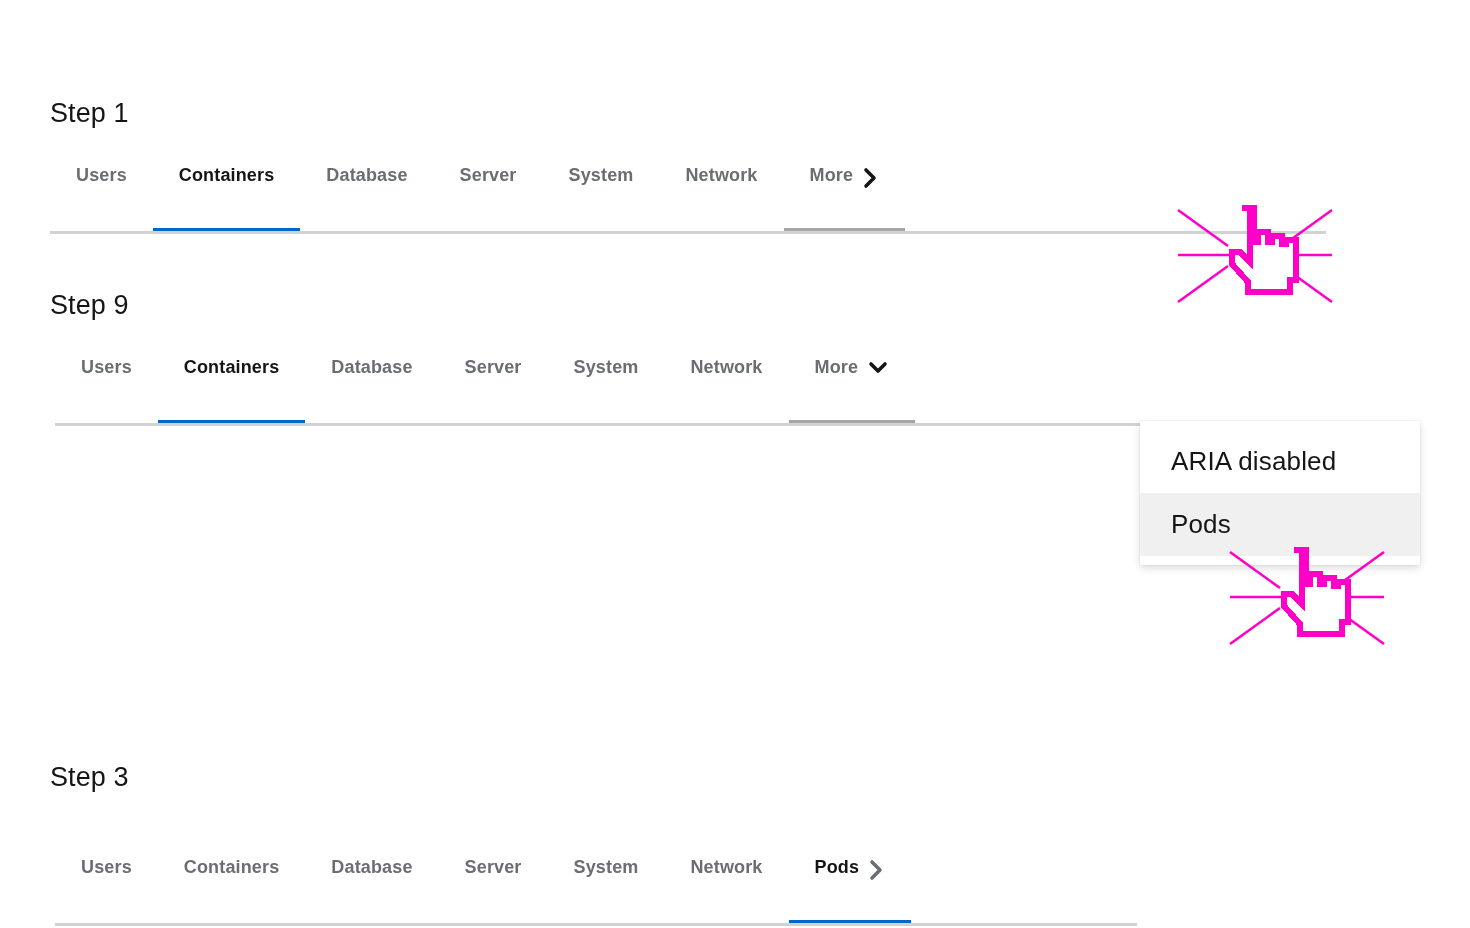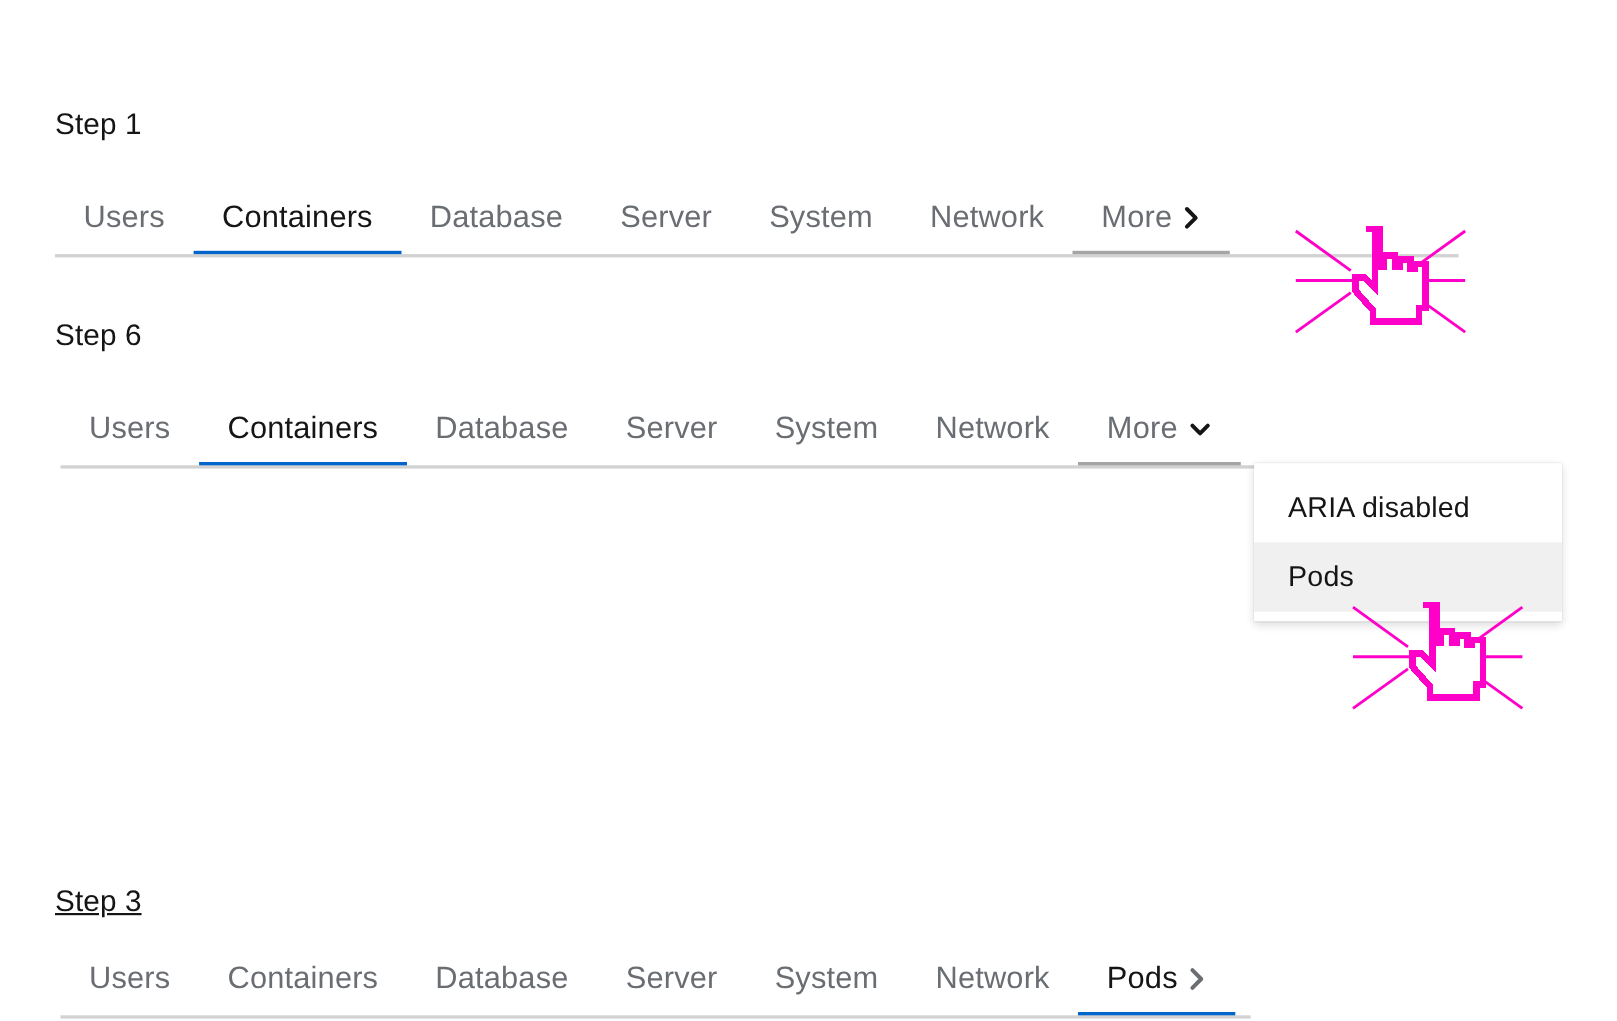--- a/index.html
+++ b/index.html
@@ -22,48 +22,48 @@
     position: absolute;
     left: 50px;
     font-size: 27px;
     font-weight: 400;
     color: #151515;
     letter-spacing: 0.1px;
     white-space: nowrap;
   }
   #step1-heading { top: 50px; }
   #step2-heading { top: 242px; }
-  #step3-heading { top: 756px; text-decoration: underline; }
+  #step3-heading { top: 714px; }
 
   
   .tabs {
     position: absolute;
     height: 68px;
   }
   #step1-tabs { left: 50px; top: 118px; width: 1276px; }
   #step2-tabs { left: 55px; top: 310px; width: 1271px; }
   #step3-tabs { left: 55px; top: 810px; width: 1271px; }
 
   .tabs-row {
     display: flex;
     align-items: flex-start;
     height: 62px;
     position: relative;
   }
 
   .tab {
     position: relative;
     display: flex;
-    align-items: center;
+    align-items: flex-start;
     justify-content: center;
     gap: 9px;
     height: 62px;
     padding: 0 26px;
-    font-size: 28px;
-    font-weight: 400;
+    font-size: 18px;
+    font-weight: 700;
     color: #6a6e73;
     white-space: nowrap;
     cursor: pointer;
     user-select: none;
     letter-spacing: 0.15px;
   }
   .tab.active {
     color: #151515;
   }
   .tab .tab-label { display: inline-block; line-height: 1; }
@@ -175,21 +175,21 @@
         <span class="chev">
           <svg width="17" height="22" viewBox="0 0 17 22" aria-hidden="true">
             <path d="M4 3 L12 11 L4 19" fill="none" stroke="#151515" stroke-width="3.6" stroke-linecap="round" stroke-linejoin="round"></path>
           </svg>
         </span>
       </div>
     </div>
     <div class="tabs-baseline"></div>
   </div>
 
-  <div class="step-heading" id="step2-heading">Step 6</div>
+  <div class="step-heading" id="step2-heading">Step 9</div>
 
   <div class="tabs" id="step2-tabs">
     <div class="tabs-row">
       <div class="tab">
         <span class="tab-label">Users</span>
       </div>
       <div class="tab active">
         <span class="tab-label">Containers</span>
       </div>
       <div class="tab">

